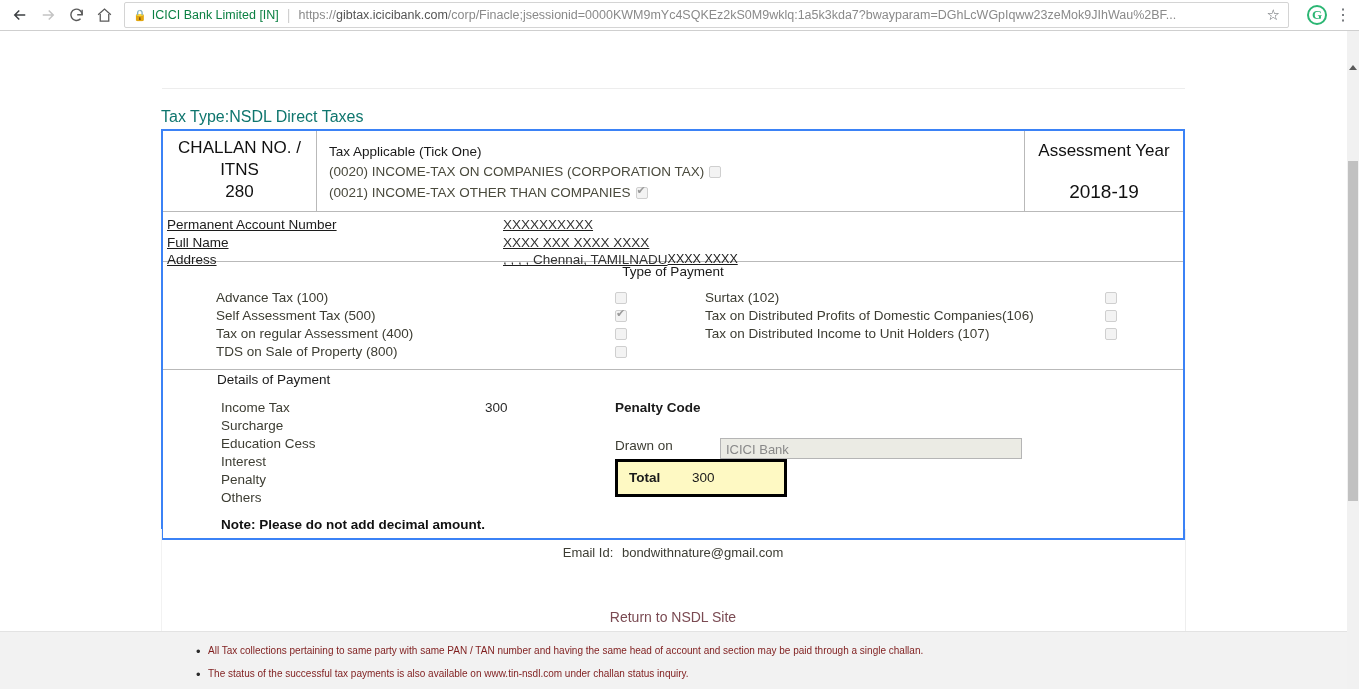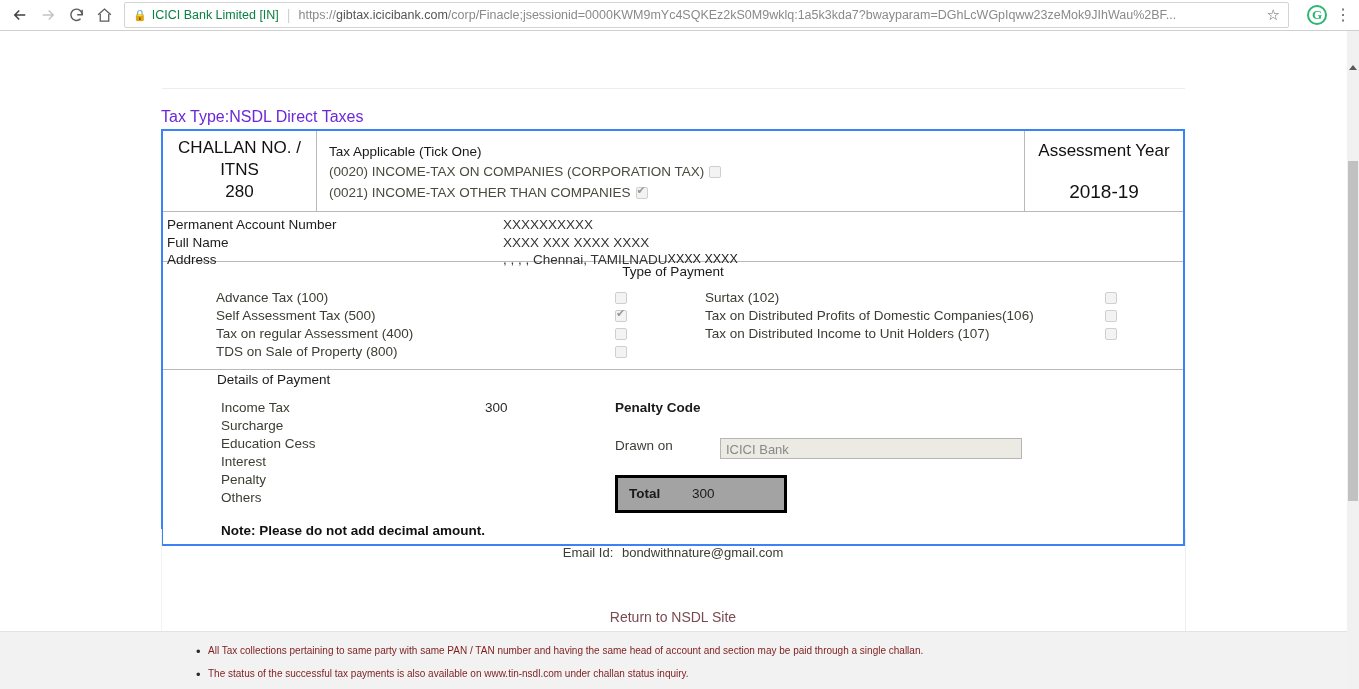--- a/index.html
+++ b/index.html
@@ -83,21 +83,21 @@
     overflow:hidden; height:9px;
   }
   .topline {
     position:absolute; left:162px; top:57px; width:1023px; height:1px;
     background:#ededed;
   }
 
   
   .taxtype {
     position:absolute; left:161px; top:77px;
-    font-size:16px; color:#6d28d9;text-align:right;
+    font-size:16px; color:#0f766e;text-align:right;
   }
 
   .challan-table {
     position:absolute; left:161px; top:98px;
     width:1024px;
     border:2px solid #3b82f6;
     background:#fff;
   }
 
   .row-head { display:flex; }
@@ -123,21 +123,21 @@
     width:158px; flex:0 0 158px;
     text-align:center;
     font-size:17px; color:#111;
     padding:10px 4px 4px 4px;
   }
   .cell-assess .ay-val { margin-top:20px; font-size:19px; }
 
   .sec-divider { height:1px; background:#b9b9b9; }
 
   .pan-block { padding:4px 0 2px 4px; position:relative; height:49px; }
-  .pan-line { display:flex; font-size:13.5px; color:#1c1c1c; line-height:1.32; }
+  .pan-line { display:flex; font-size:13.5px; color:#1c1c1c; line-height:1.32;text-decoration:underline; }
   .pan-label { width:336px; flex:0 0 336px; }
   .pan-value { color:#333; }
   .addr-mask { font-size:12.5px; vertical-align:2px; }
 
   .top-section-title {
     text-align:center; font-size:13.5px; color:#1a1a1a;
     padding:2px 0 2px 0;
   }
   .top-left-title {
     font-size:13.5px; color:#1a1a1a; padding:2px 0 2px 54px;
@@ -177,23 +177,22 @@
   .penalty-code { font-size:13.5px; color:#1a1a1a; font-weight:bold; height:18px; line-height:18px; }
   .drawn-row { display:flex; align-items:flex-start; margin-top:21px; }
   .drawn-lbl { font-size:13.5px; color:#3d3d33; width:105px; flex:0 0 105px; }
   .drawn-input {
     width:302px; height:21px;
     border:1px solid #b5b5b5; background:#ebebe4;
     font-size:13px; color:#888;
     padding:1px 5px; line-height:19px;
   }
   .total-box {
-    margin-top:16px;
     width:172px; height:38px;
-    border:3px solid #000; background:#a3a3a3;
+    border:3px solid #000; background:#fef9c3;
     display:flex; align-items:center;
     font-size:13.5px; color:#1a1a1a;
   }
   .total-box .t-lbl { font-weight:bold; padding-left:11px; width:74px; flex:0 0 74px;}
   .total-box .t-val { }
 
   .note {
     font-size:13.5px; color:#111; font-weight:bold;
     padding:6px 0 6px 58px;
   }

